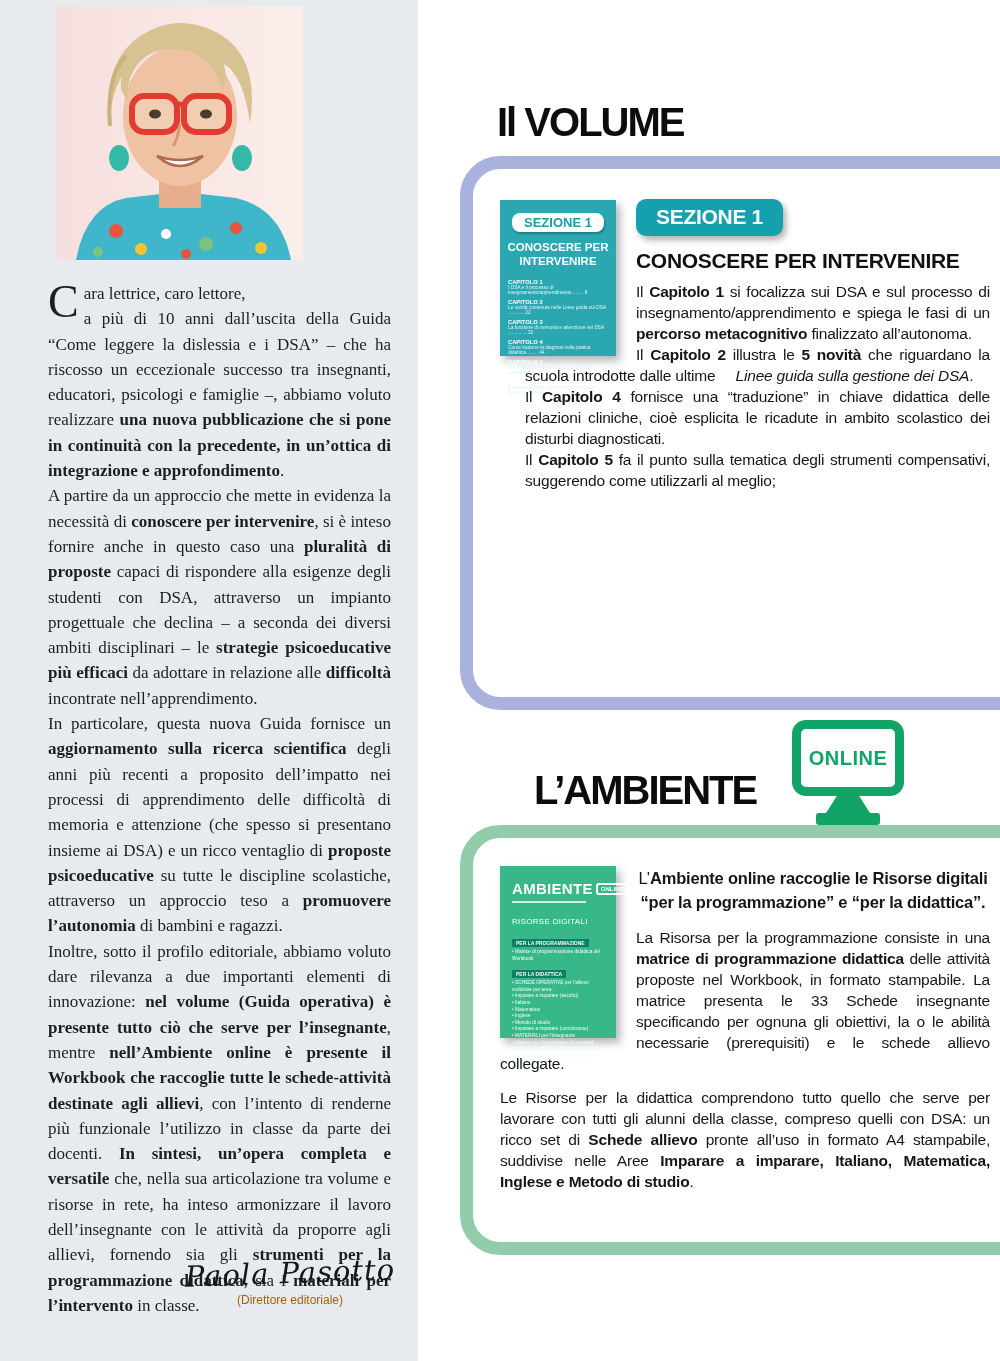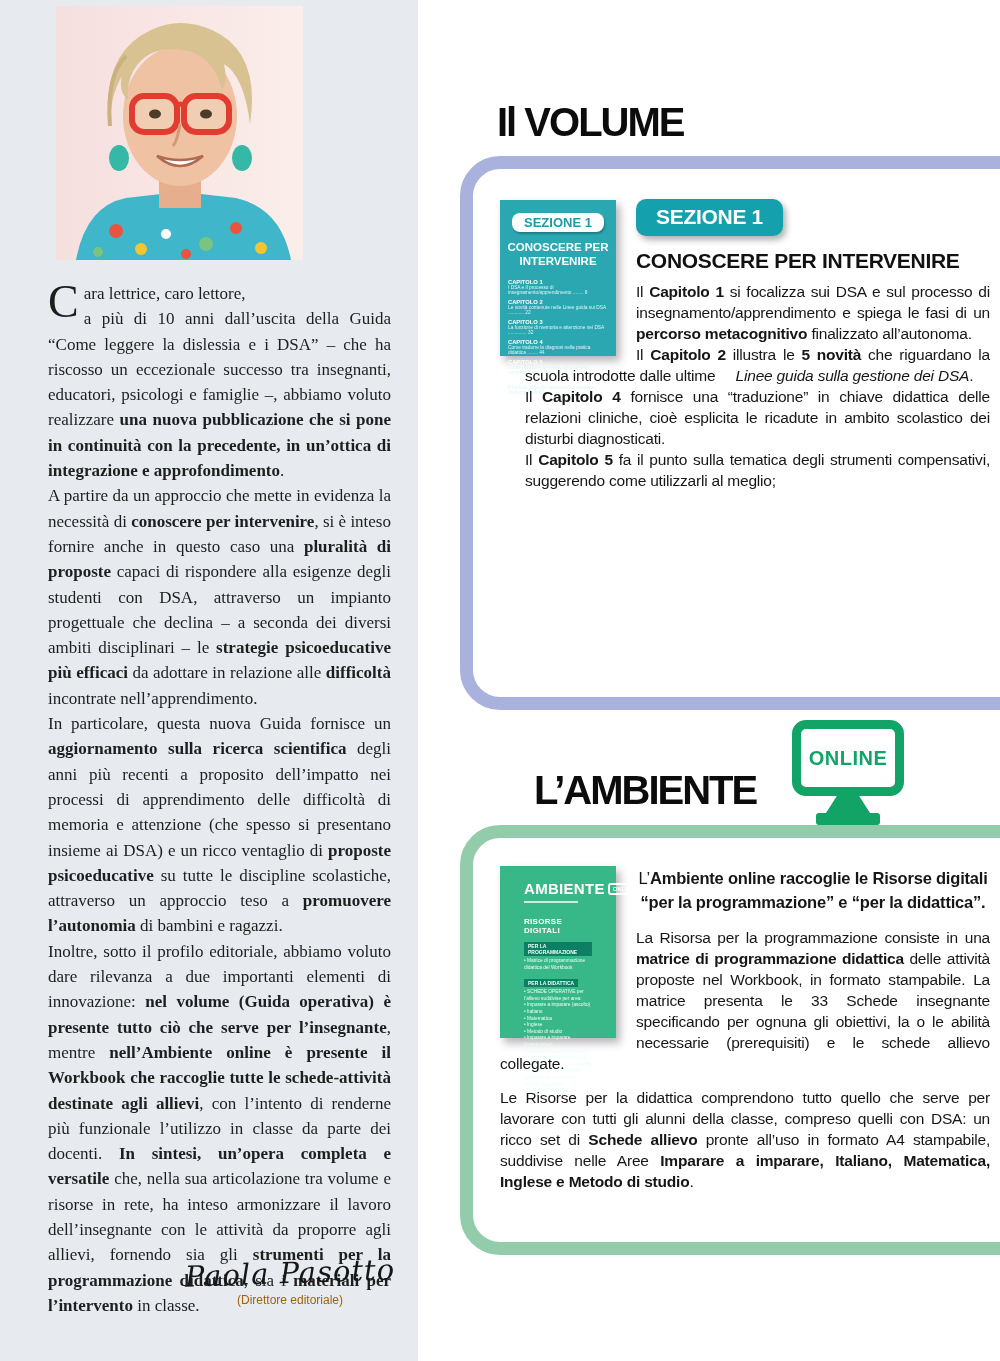--- a/index.html
+++ b/index.html
@@ -52,27 +52,27 @@
   .monitor { position:absolute; left:792px; top:720px; width:112px; z-index:3; }
   .mon-screen { width:112px; height:76px; border:9px solid #12a467; border-radius:14px; background:#fff;
                 display:flex; align-items:center; justify-content:center; font-weight:bold; font-size:20px;
                 color:#12a467; letter-spacing:.5px; }
   .mon-stand { width:44px; height:18px; margin:-1px auto 0; background:#12a467;
                clip-path:polygon(26% 0, 74% 0, 100% 100%, 0 100%); }
   .mon-base { width:64px; height:12px; background:#12a467; border-radius:3px; margin:0 auto; }
 
   
   .cover2 { float:left; width:116px; height:172px; margin:0 20px 8px 0; background:#38b888;
-            box-shadow:4px 5px 8px rgba(50,50,60,.35); padding:14px 24px 0; }
+            box-shadow:4px 5px 8px rgba(50,50,60,.35); padding:14px 12px 0; }
   .a-head { display:flex; align-items:center; }
   .a-title { color:#fff; font-weight:bold; font-size:15px; letter-spacing:.3px; }
   .mini-mon { display:inline-block; border:2px solid #fff; border-radius:3px; padding:1px 3px; font-size:6px;
               color:#fff; font-weight:bold; margin-left:3px; }
   .a-url-line { height:2px; background:rgba(255,255,255,.75); width:80%; margin:4px 0 14px; }
-  .a-sec { font-size:8px; font-weight:bold; color:#fff; margin:4px 0 5px; letter-spacing:.3px; }
+  .a-sec { font-size:8px; font-weight:normal; color:#fff; margin:4px 0 5px; letter-spacing:.3px; }
   .a-badge { display:inline-block; font-size:5px; font-weight:bold; color:#eafff5; background:#0e7f63;
              padding:1px 4px; margin:2px 0 2px; }
   .a-li { font-size:4.8px; line-height:6.6px; color:#ecfff6; }
   .a-li::before { content:"• "; }
 
   .atext { font-size:15.5px; line-height:21px; color:#161616; letter-spacing:-.2px; text-align:justify; margin:0 0 13px; }
   .atext.lead { font-size:16.5px; line-height:24px; text-align:center; }
   .atext.lead .r-n { font-weight:normal; }
 </style>
 </head>

